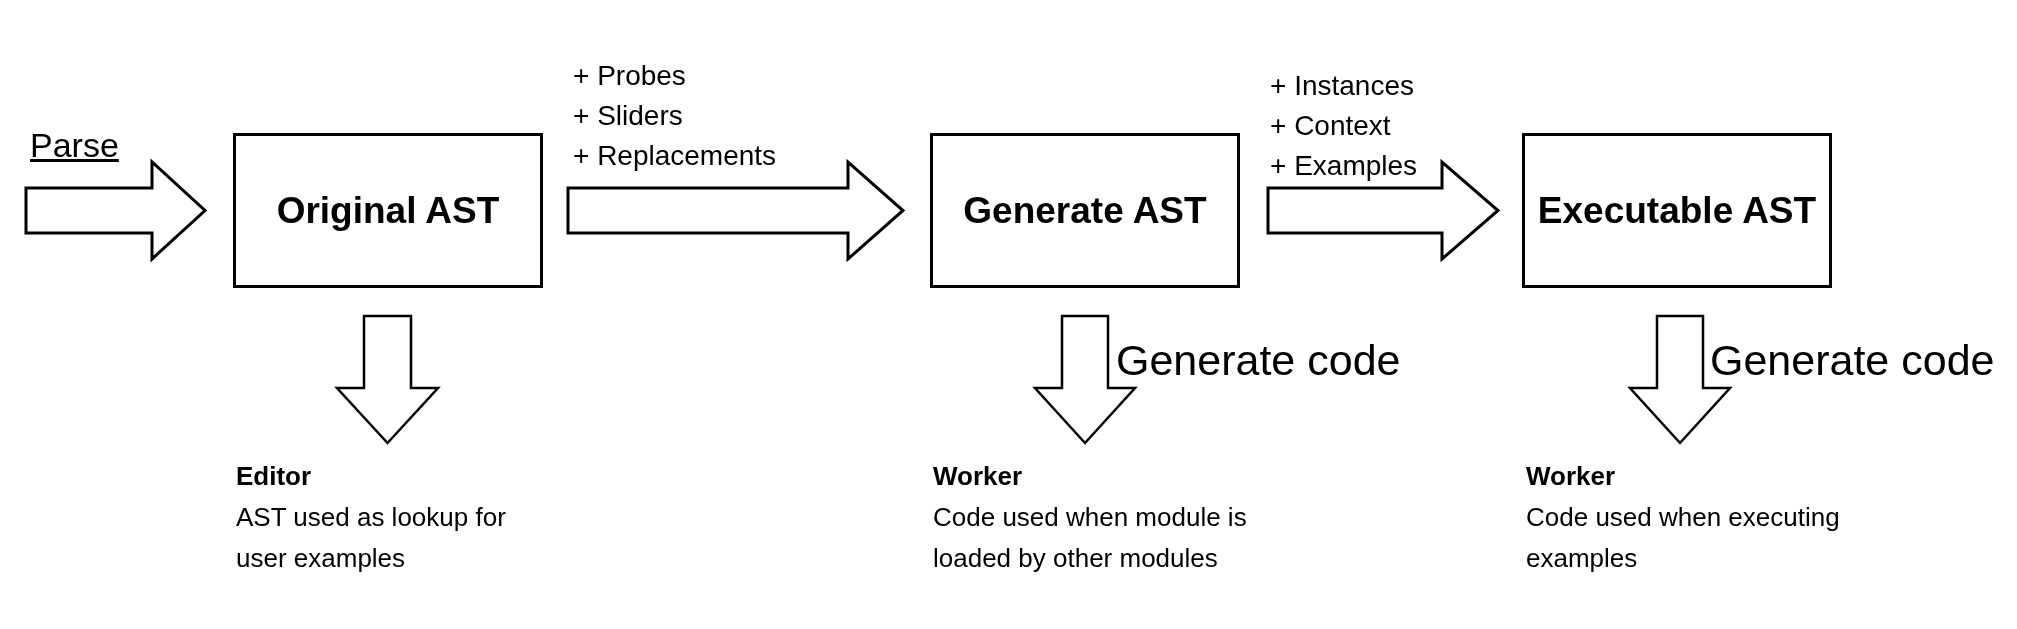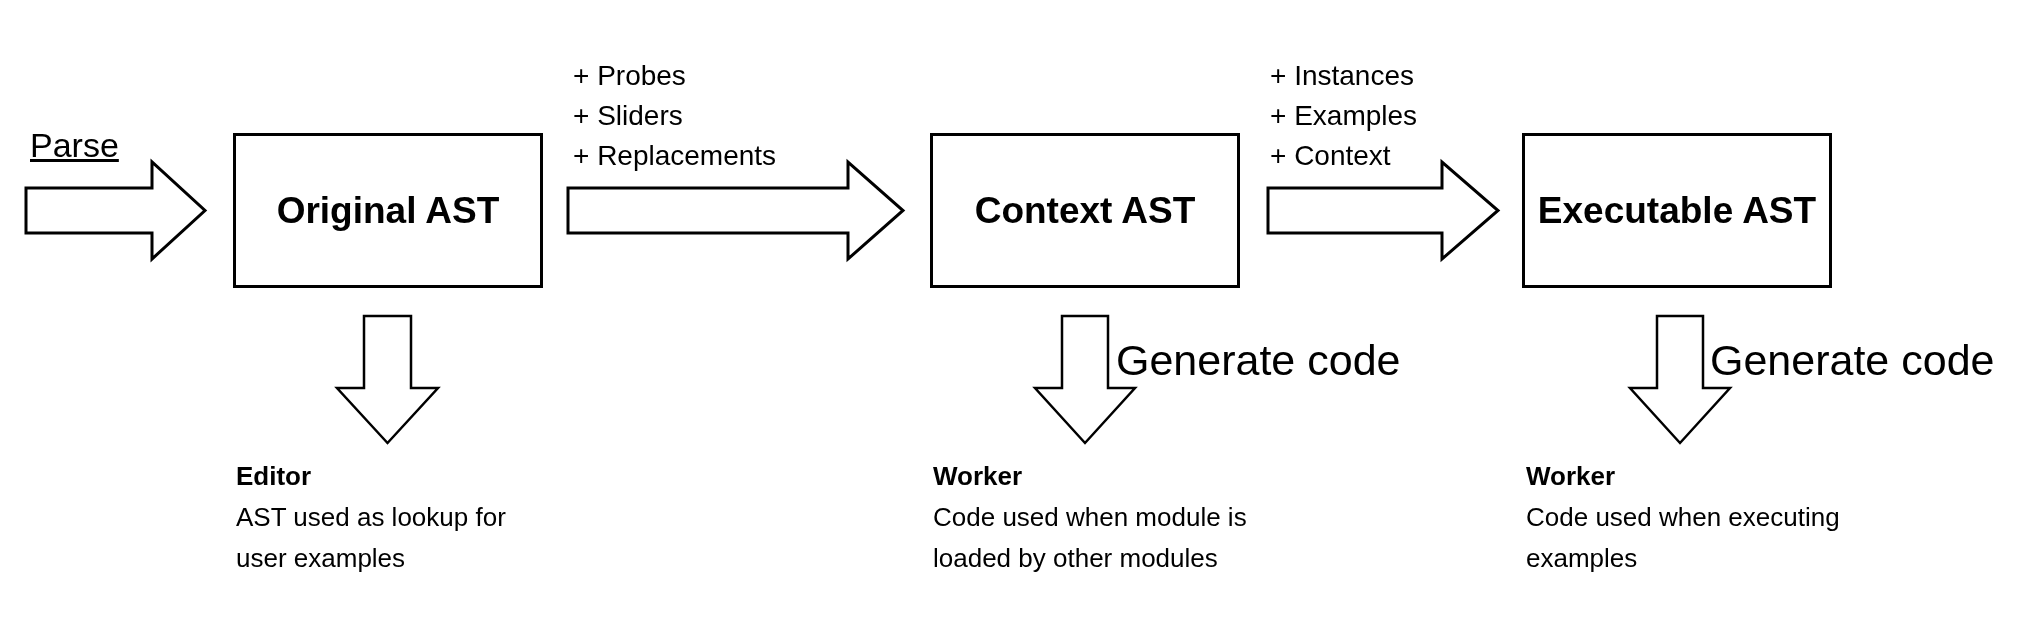--- a/index.html
+++ b/index.html
@@ -60,21 +60,21 @@
     text-decoration: underline;
   }
   .transform-list {
     position: absolute;
     top: 56px;
     font-size: 28px;
     line-height: 40px;
     white-space: nowrap;
   }
   .list-1 { left: 573px; }
-  .list-2 { left: 1270px; }
+  .list-2 { left: 1270px; margin-top: 10px; }
 
   .generate-label {
     position: absolute;
     top: 336px;
     font-size: 43px;
     white-space: nowrap;
   }
   .gen-1 { left: 1116px; }
   .gen-2 { left: 1710px; }
 
@@ -103,36 +103,36 @@
     <polygon class="down-arrow" points="1062,316 1108,316 1108,388 1135,388 1085,443 1035,388 1062,388"></polygon>
     <polygon class="down-arrow" points="1657,316 1703,316 1703,388 1730,388 1680,443 1630,388 1657,388"></polygon>
   </svg>
 
   <div class="parse-label">Parse</div>
 
   <div class="node-box box-original">
     <span>Original AST</span>
   </div>
   <div class="node-box box-loadable">
-    <span>Context AST</span>
+    <span>Generate AST</span>
   </div>
   <div class="node-box box-executable">
     <span>Executable AST</span>
   </div>
 
   <div class="transform-list list-1">
     <div>+ Probes</div>
     <div>+ Sliders</div>
     <div>+ Replacements</div>
   </div>
 
   <div class="transform-list list-2">
     <div>+ Instances</div>
+    <div>+ Context</div>
     <div>+ Examples</div>
-    <div>+ Context</div>
   </div>
 
   <div class="generate-label gen-1">Generate code</div>
   <div class="generate-label gen-2">Generate code</div>
 
   <div class="output-block block-1">
     <div class="block-title">Editor</div>
     <div class="block-line">AST used as lookup for</div>
     <div class="block-line">user examples</div>
   </div>

